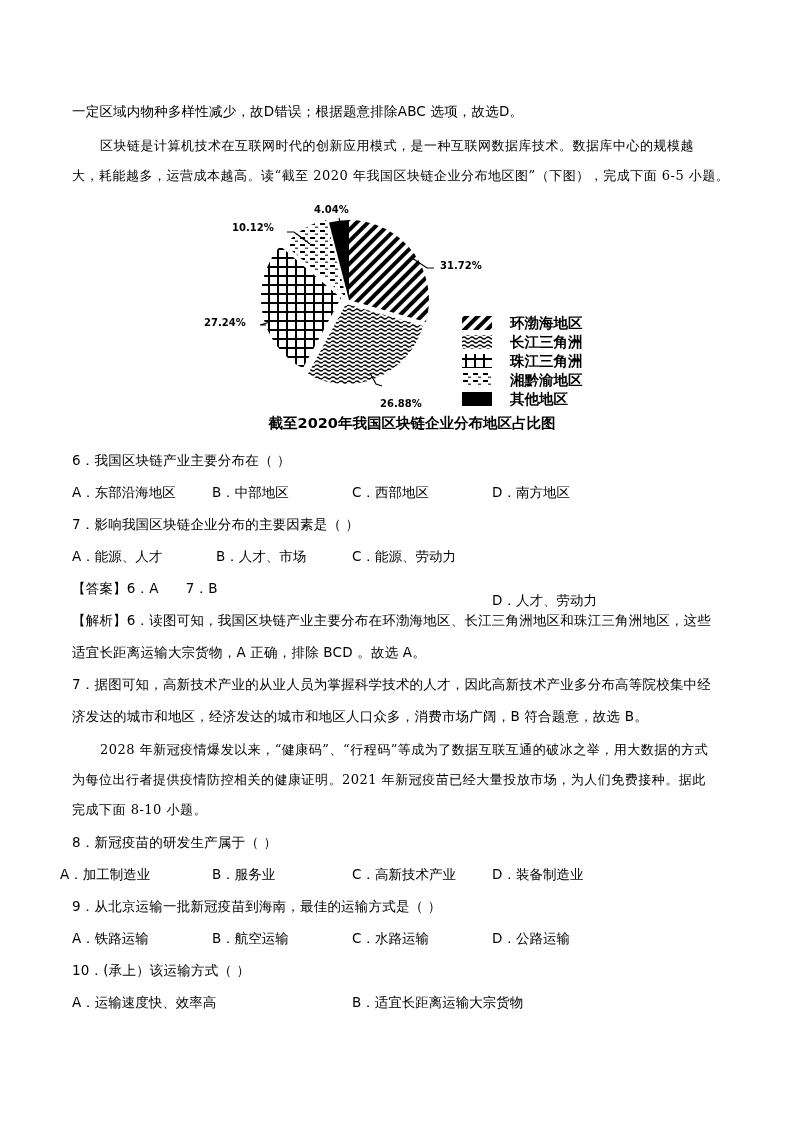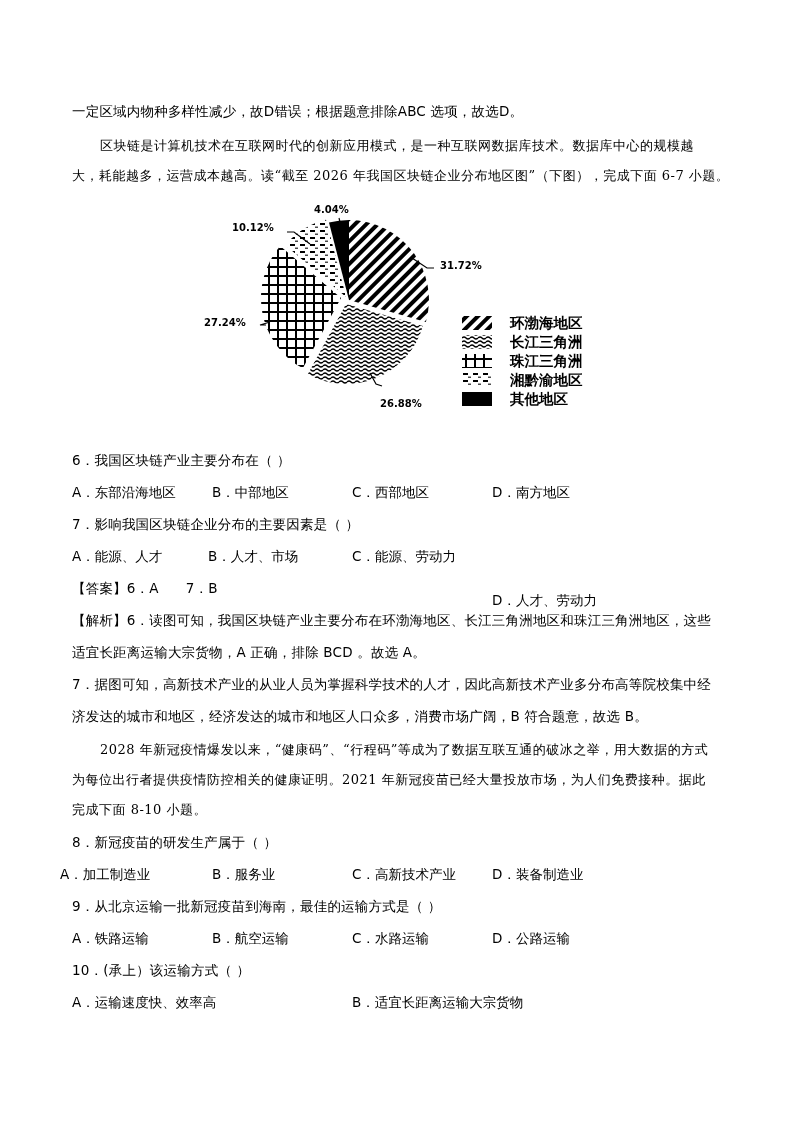--- a/index.html
+++ b/index.html
@@ -15,21 +15,21 @@
                  font-size: 14.5px; font-weight: bold; }
   .pct { position: absolute; font-size: 10px; font-weight: bold; white-space: nowrap; }
 </style>
 </head>
 <body>
 
 <div class="line red" style="top:103px;">一定区域内物种多样性减少，故D错误；根据题意排除ABC 选项，故选D。</div>
 
 <div>
   <div class="line para" style="top:137px; left:100px;">区块链是计算机技术在互联网时代的创新应用模式，是一种互联网数据库技术。数据库中心的规模越</div>
-  <div class="line para" style="top:167px;">大，耗能越多，运营成本越高。读“截至 2026 年我国区块链企业分布地区图”（下图），完成下面 6-7 小题。</div>
+  <div class="line para" style="top:167px;">大，耗能越多，运营成本越高。读“截至 2020 年我国区块链企业分布地区图”（下图），完成下面 6-5 小题。</div>
 </div>
 
 <div class="chart">
   <svg width="380" height="240" viewBox="0 0 380 240">
     <defs>
       <pattern id="p-diag" width="8" height="8" patternUnits="userSpaceOnUse" patternTransform="rotate(45)">
         <rect width="8" height="8" fill="#fff"></rect>
         <rect width="4" height="8" fill="#000"></rect>
       </pattern>
       <pattern id="p-wave" width="8" height="4" patternUnits="userSpaceOnUse">
@@ -76,34 +76,35 @@
   <div class="pct" style="left:158px; top:202px;">26.88%</div>
 
   <div>
     <div class="legend-label" style="position:absolute; left:288px; top:118px;">环渤海地区</div>
     <div class="legend-label" style="position:absolute; left:288px; top:137px;">长江三角洲</div>
     <div class="legend-label" style="position:absolute; left:288px; top:156px;">珠江三角洲</div>
     <div class="legend-label" style="position:absolute; left:288px; top:175px;">湘黔渝地区</div>
     <div class="legend-label" style="position:absolute; left:288px; top:194px;">其他地区</div>
   </div>
 
+  <div class="chart-title">截至2020年我国区块链企业分布地区占比图</div>
 </div>
 
 <div class="line" style="top:452px;">6．我国区块链产业主要分布在（   ）</div>
 <div>
   <div class="opt" style="left:72px; top:484px;">A．东部沿海地区</div>
   <div class="opt" style="left:212px; top:484px;">B．中部地区</div>
   <div class="opt" style="left:352px; top:484px;">C．西部地区</div>
   <div class="opt" style="left:492px; top:484px;">D．南方地区</div>
 </div>
 
 <div class="line" style="top:516px;">7．影响我国区块链企业分布的主要因素是（   ）</div>
 <div>
   <div class="opt" style="left:72px; top:548px;">A．能源、人才</div>
-  <div class="opt" style="left:208px; top:548px;">B．人才、市场</div>
+  <div class="opt" style="left:216px; top:548px;">B．人才、市场</div>
   <div class="opt" style="left:352px; top:548px;">C．能源、劳动力</div>
   <div class="opt" style="left:492px; top:548px;margin-top:44px;">D．人才、劳动力</div>
 </div>
 
 <div class="line red" style="top:580px;">
   <span>【答案】</span><span style="white-space:pre;">6．A      7．B</span>
 </div>
 
 <div class="line red" style="top:612px;">
   <span>【解析】</span><span>6．读图可知，我国区块链产业主要分布在环渤海地区、长江三角洲地区和珠江三角洲地区，这些</span>

